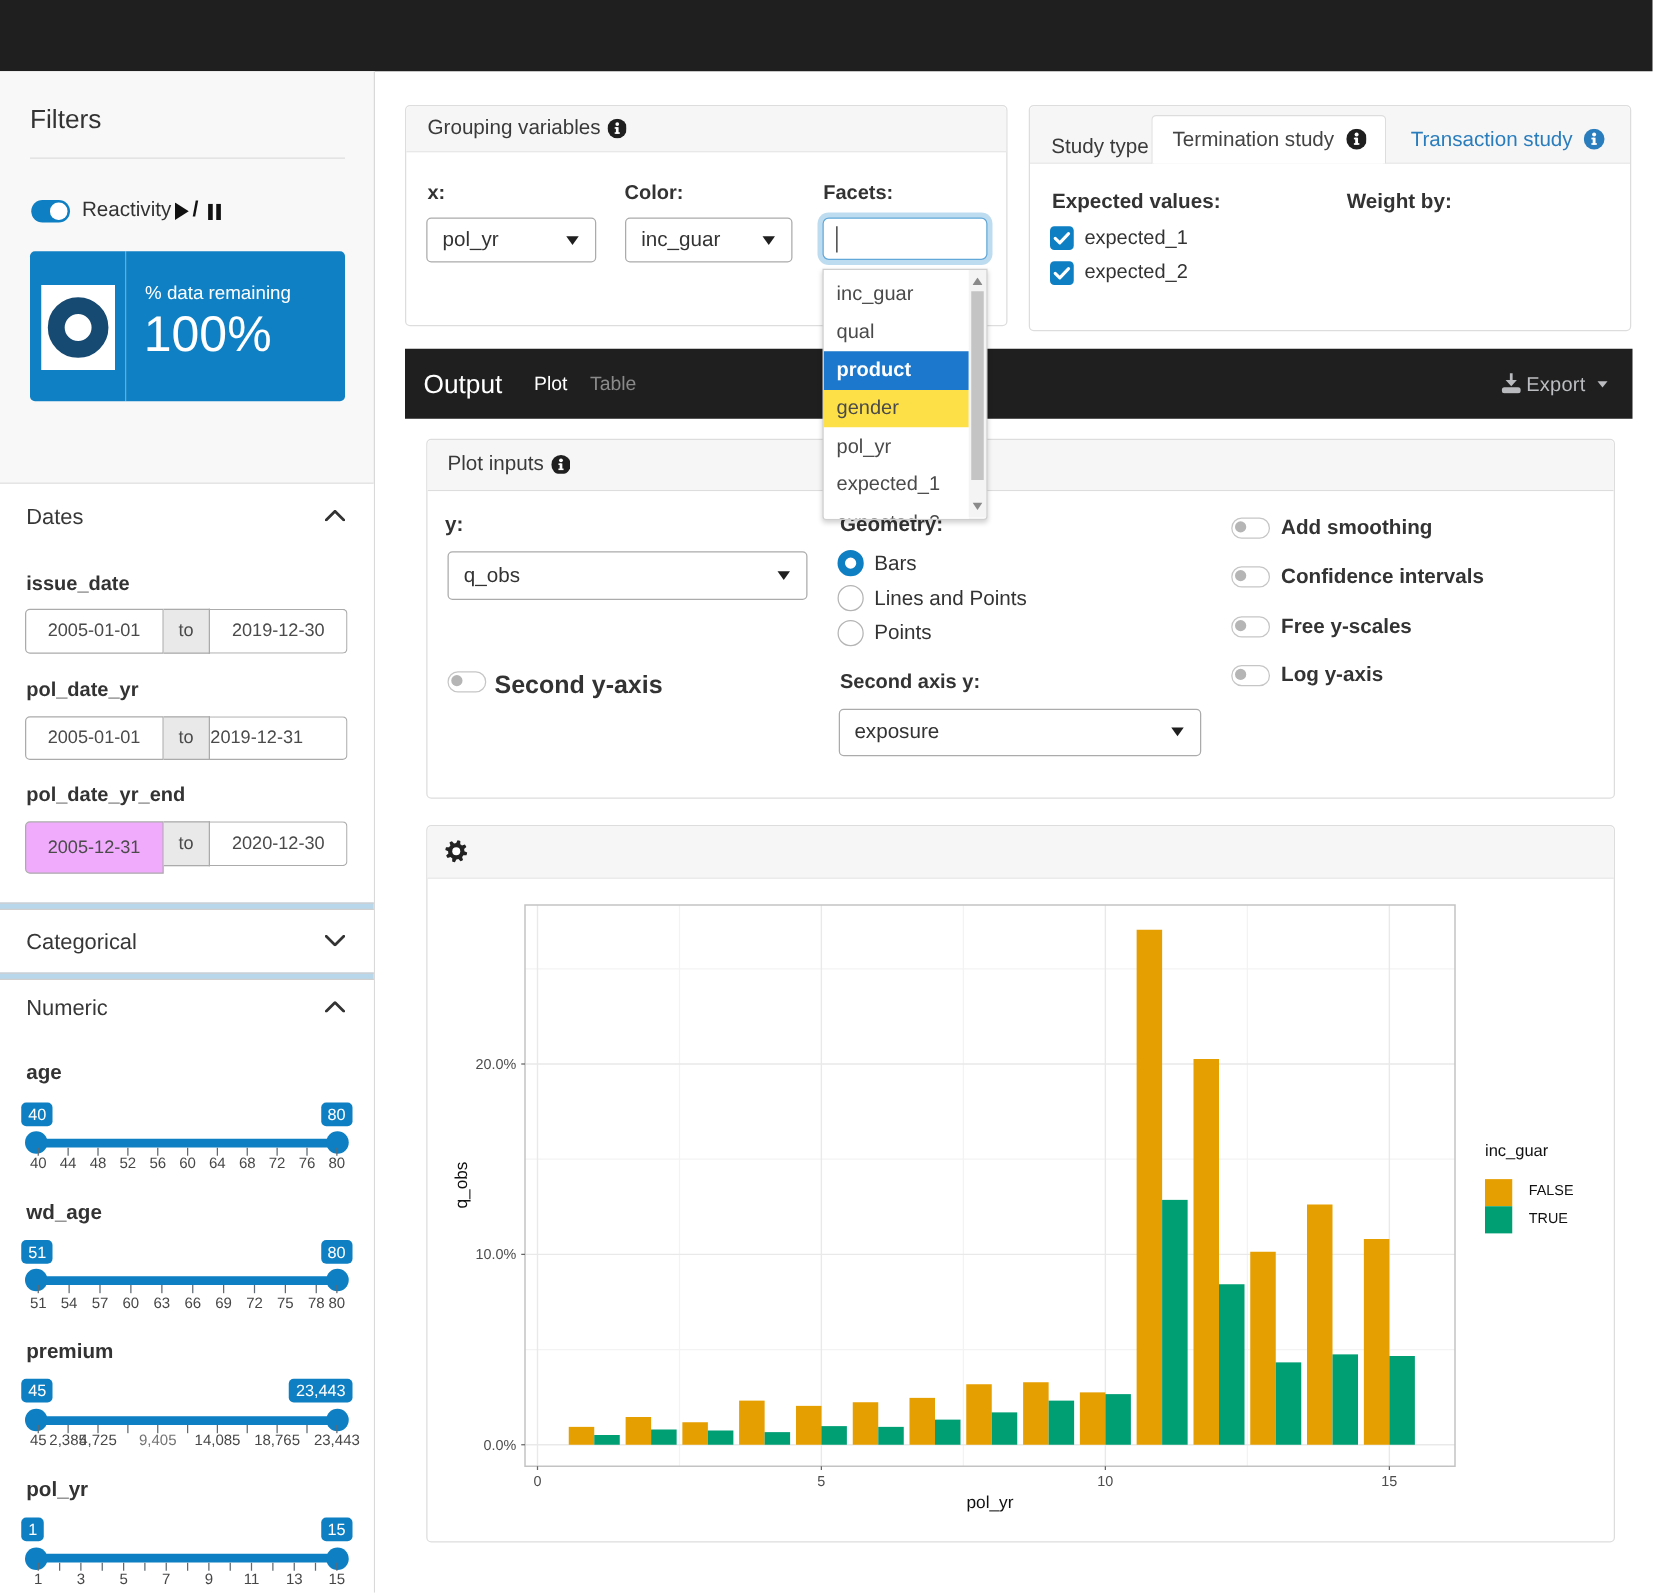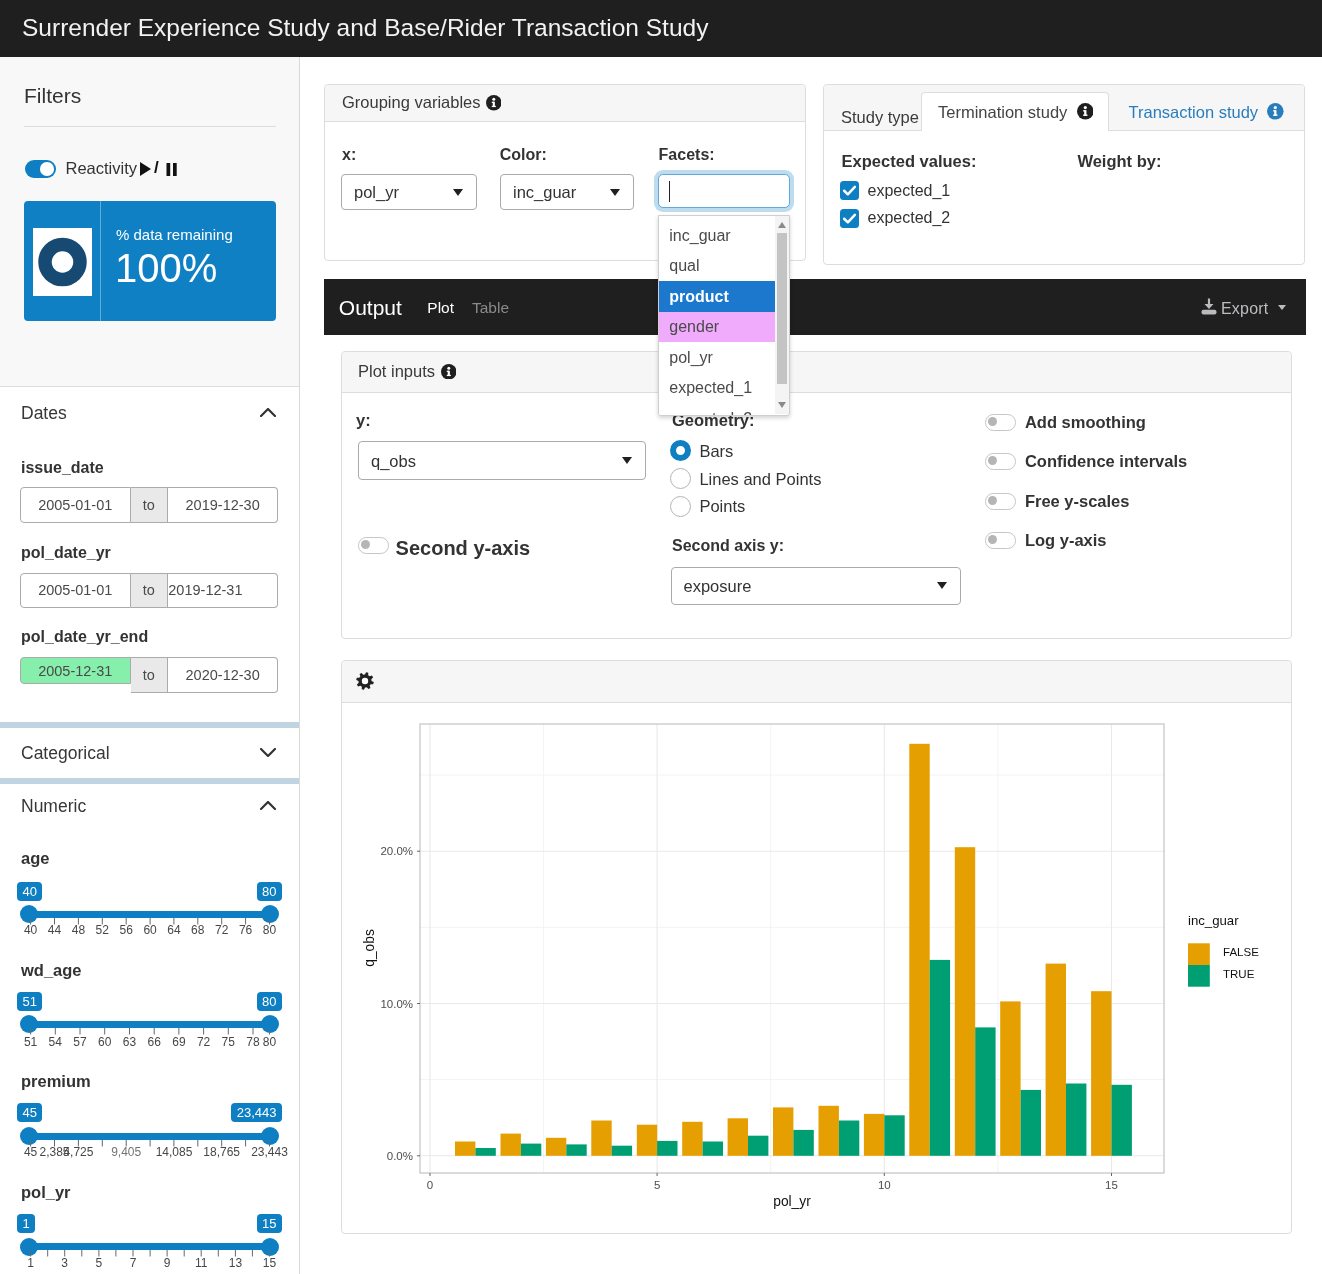--- a/index.html
+++ b/index.html
@@ -1,19 +1,18 @@
 <!DOCTYPE html>
 <html><head><meta charset="utf-8"><style>
 *{margin:0;padding:0;box-sizing:content-box}
 html,body{width:1322px;height:1274px;overflow:hidden;background:#fff;font-family:"Liberation Sans",sans-serif;}
 #page{position:absolute;left:0;top:0;width:1322px;height:1274px;background:#fff;}
 </style></head><body>
 <div id="page">
 <div style="position:absolute;left:0px;top:0px;width:1322px;height:57px;background:#1f1f1f;"></div>
-<div style="position:absolute;left:22px;top:13px;font-size:24.5px;color:#f2f2f2;font-weight:400;white-space:nowrap;line-height:1.2;">Surrender Experience Study and Base/Rider Transaction Study</div>
 <div style="position:absolute;left:0px;top:57px;width:299px;height:1217px;background:#f8f8f8;border-right:1px solid #d9d9d9;"></div>
 <div style="position:absolute;left:24px;top:83px;font-size:21px;color:#333;font-weight:400;white-space:nowrap;line-height:1.2;">Filters</div>
 <div style="position:absolute;left:24px;top:126px;width:252px;height:0px;border-top:1px solid #ddd;"></div>
 <div style="position:absolute;left:24.5px;top:160px;width:31.5px;height:18px;background:#0e7fc2;border-radius:9.0px;">
       <div style="position:absolute;right:2.2px;top:2.2px;width:13.6px;height:13.6px;border-radius:50%;background:#fff;"></div>
     </div>
 <div style="position:absolute;left:65.5px;top:159px;font-size:16.5px;color:#333;font-weight:400;white-space:nowrap;line-height:1.2;">Reactivity</div>
 <svg style="position:absolute;left:139px;top:162px" width="13" height="14">
       <path d="M1 0 L12 7 L1 14 Z" fill="#111"></path>
     </svg>
@@ -49,21 +48,21 @@
     <div style="position:absolute;left:20px;top:572.5px;width:110.5px;height:35.3px;background:#fff;border:1px solid #ababab;border-radius:4px 0 0 4px;box-sizing:border-box;">
       <div style="position:absolute;left:0;right:0;top:50%;transform:translateY(-50%);text-align:center;font-size:14.5px;color:#4a4a4a;">2005-01-01</div>
     </div>
     <div style="position:absolute;left:130.5px;top:572.5px;width:37.8px;height:35.3px;background:#e9e9e9;border:1px solid #ababab;border-left:none;box-sizing:border-box;">
       <div style="position:absolute;left:0;right:0;top:50%;transform:translateY(-50%);text-align:center;font-size:14.5px;color:#4a4a4a;">to</div>
     </div>
     <div style="position:absolute;left:168.3px;top:572.5px;width:109.7px;height:35.3px;background:#fff;border:1px solid #ababab;border-left:none;border-radius:0 4px 4px 0;box-sizing:border-box;">
       <div style="position:absolute;left:0;right:0;top:50%;transform:translateY(-50%);font-size:14.5px;color:#4a4a4a;">2019-12-31</div>
     </div>
 <div style="position:absolute;left:21px;top:627px;font-size:16px;color:#333;font-weight:700;white-space:nowrap;line-height:1.2;">pol_date_yr_end</div>
-    <div style="position:absolute;left:20px;top:657.3px;width:110.5px;height:27px;background:#86efac;border:1px solid #ababab;border-radius:4px 0 0 4px;box-sizing:border-box;">
+    <div style="position:absolute;left:20px;top:657.3px;width:110.5px;height:42px;background:#f0abfc;border:1px solid #ababab;border-radius:4px 0 0 4px;box-sizing:border-box;">
       <div style="position:absolute;left:0;right:0;top:50%;transform:translateY(-50%);text-align:center;font-size:14.5px;color:#4a4a4a;">2005-12-31</div>
     </div>
     <div style="position:absolute;left:130.5px;top:657.3px;width:37.8px;height:35.3px;background:#e9e9e9;border:1px solid #ababab;border-left:none;box-sizing:border-box;">
       <div style="position:absolute;left:0;right:0;top:50%;transform:translateY(-50%);text-align:center;font-size:14.5px;color:#4a4a4a;">to</div>
     </div>
     <div style="position:absolute;left:168.3px;top:657.3px;width:109.7px;height:35.3px;background:#fff;border:1px solid #ababab;border-left:none;border-radius:0 4px 4px 0;box-sizing:border-box;">
       <div style="position:absolute;left:0;right:0;top:50%;transform:translateY(-50%);text-align:center;font-size:14.5px;color:#4a4a4a;">2020-12-30</div>
     </div>
 <div style="position:absolute;left:0px;top:722px;width:299px;height:4px;background:#b9d7ea;border-top:1px solid #cfcfcf;border-bottom:1px solid #cfcfcf;"></div>
 <div style="position:absolute;left:21px;top:742.5px;font-size:17.5px;color:#373737;font-weight:400;white-space:nowrap;line-height:1.2;">Categorical</div>
@@ -388,21 +387,21 @@
 <div style="position:absolute;left:658px;top:215px;width:131.5px;height:200.5px;background:#fff;border:1px solid #cfcfcf;border-radius:0 0 3px 3px;box-shadow:0 2px 4px rgba(0,0,0,0.18);box-sizing:border-box;z-index:50;overflow:hidden;">
       <div style="position:absolute;left:0;top:4.4px;width:115.5px;height:30.5px;background:#fff;">
         <div style="position:absolute;left:10.3px;top:50%;transform:translateY(-50%);font-size:16px;color:#4a4a4a;white-space:nowrap;">inc_guar</div>
       </div>
       <div style="position:absolute;left:0;top:34.9px;width:115.5px;height:30.5px;background:#fff;">
         <div style="position:absolute;left:10.3px;top:50%;transform:translateY(-50%);font-size:16px;color:#4a4a4a;white-space:nowrap;">qual</div>
       </div>
       <div style="position:absolute;left:0;top:65.4px;width:115.5px;height:30.5px;background:#1b78cc;">
         <div style="position:absolute;left:10.3px;top:50%;transform:translateY(-50%);font-size:16px;color:#fff;font-weight:700;white-space:nowrap;">product</div>
       </div>
-      <div style="position:absolute;left:0;top:95.9px;width:115.5px;height:30.5px;background:#f0abfc;">
+      <div style="position:absolute;left:0;top:95.9px;width:115.5px;height:30.5px;background:#fde047;">
         <div style="position:absolute;left:10.3px;top:50%;transform:translateY(-50%);font-size:16px;color:#4a4a4a;white-space:nowrap;">gender</div>
       </div>
       <div style="position:absolute;left:0;top:126.4px;width:115.5px;height:30.5px;background:#fff;">
         <div style="position:absolute;left:10.3px;top:50%;transform:translateY(-50%);font-size:16px;color:#4a4a4a;white-space:nowrap;">pol_yr</div>
       </div>
       <div style="position:absolute;left:0;top:156.9px;width:115.5px;height:30.5px;background:#fff;">
         <div style="position:absolute;left:10.3px;top:50%;transform:translateY(-50%);font-size:16px;color:#4a4a4a;white-space:nowrap;">expected_1</div>
       </div>
       <div style="position:absolute;left:0;top:187.4px;width:115.5px;height:30.5px;background:#fff;">
         <div style="position:absolute;left:10.3px;top:50%;transform:translateY(-50%);font-size:16px;color:#4a4a4a;white-space:nowrap;">expected_2</div>

